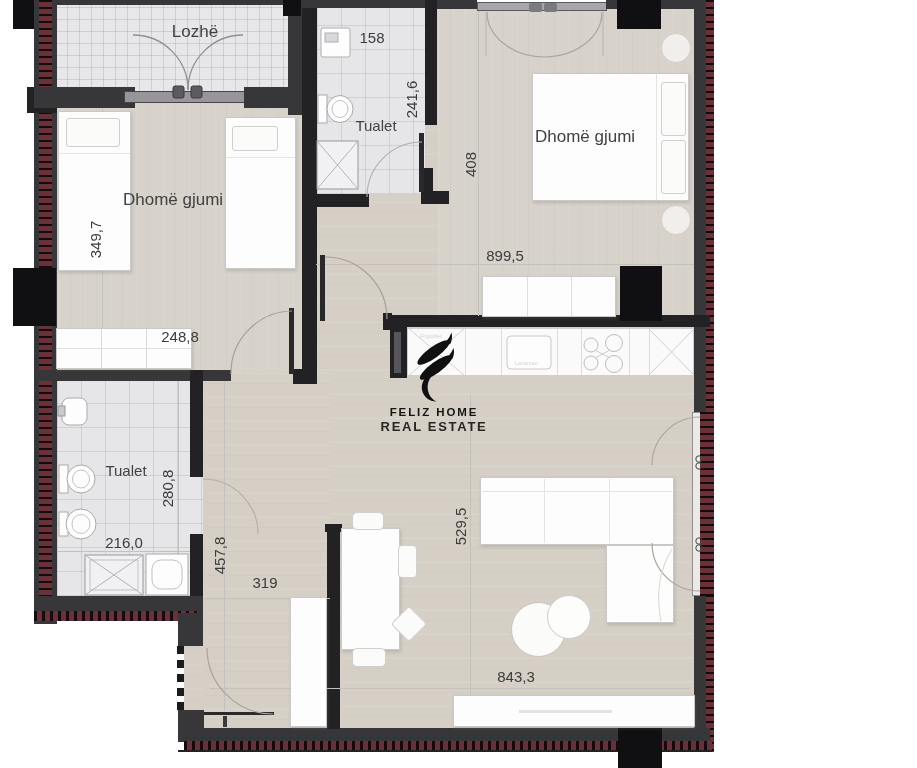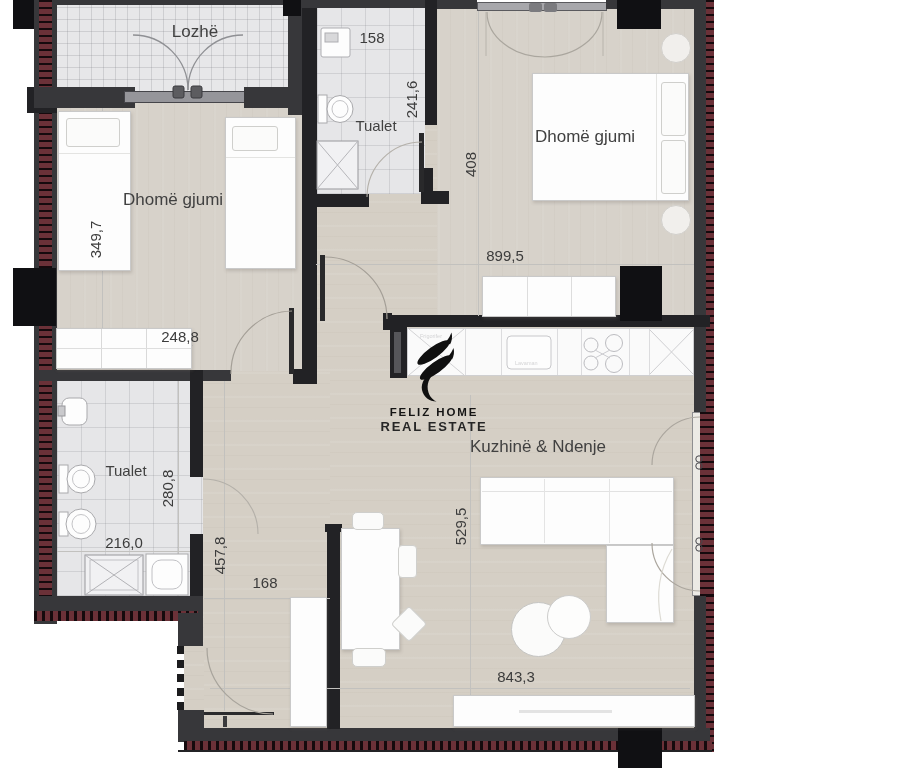--- a/index.html
+++ b/index.html
@@ -399,25 +399,24 @@
 <div class="abs txt" style="left:480px;top:247px;width:50px;text-align:center;">899,5</div>
 
 <div class="abs lbl" style="left:96px;top:462px;width:60px;text-align:center;font-size:15px;">Tualet</div>
 
 <div class="abs txt rot" style="left:141px;top:480px;width:52px;text-align:center;">280,8</div>
 
 <div class="abs txt" style="left:99px;top:534px;width:50px;text-align:center;">216,0</div>
 
 <div class="abs txt rot" style="left:193px;top:547px;width:52px;text-align:center;">457,8</div>
 
-<div class="abs txt" style="left:240px;top:574px;width:50px;text-align:center;">168</div>
+<div class="abs txt" style="left:240px;top:574px;width:50px;text-align:center;">319</div>
 
 <div class="abs txt rot" style="left:434px;top:518px;width:52px;text-align:center;">529,5</div>
 
 <div class="abs txt" style="left:491px;top:668px;width:50px;text-align:center;">843,3</div>
 
-<div class="abs lbl" style="left:458px;top:437px;width:160px;text-align:center;font-size:17px;">Kuzhinë &amp; Ndenje</div>
 
 <div class="abs" style="left:374px;top:406px;width:120px;text-align:center;font-size:11.5px;font-weight:bold;letter-spacing:1.9px;color:#141414;">FELIZ HOME</div>
 
 <div class="abs" style="left:374px;top:419px;width:120px;text-align:center;font-size:13px;font-weight:bold;letter-spacing:1.7px;color:#262626;">REAL ESTATE</div>
 
 </div>
 
 </body></html>

